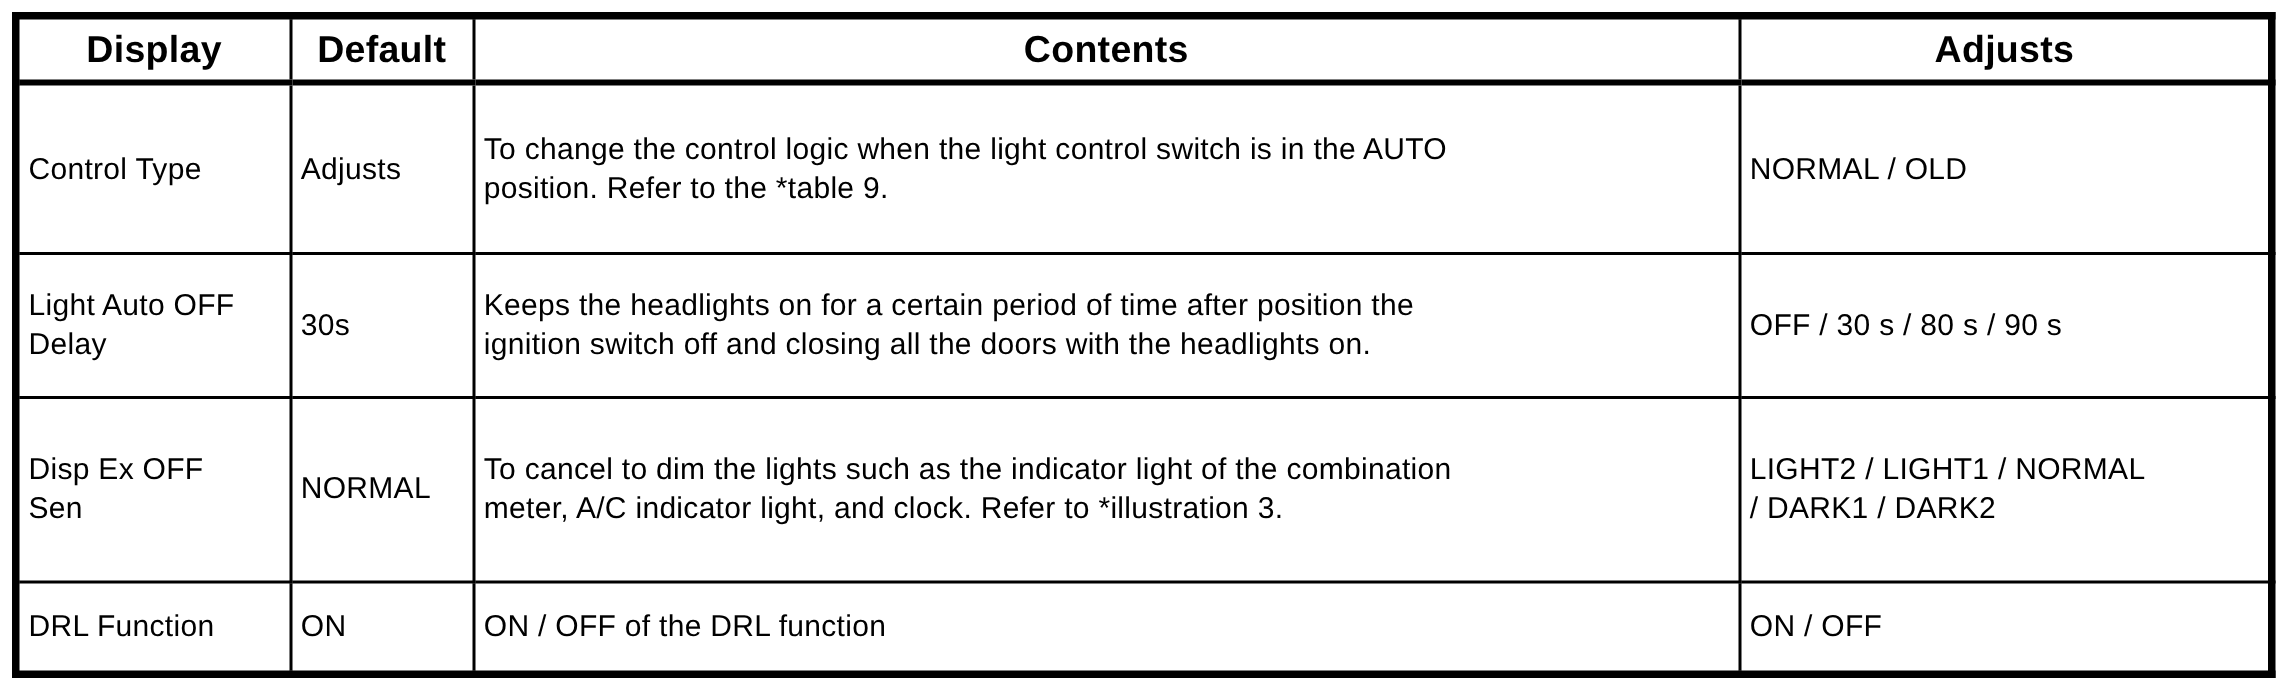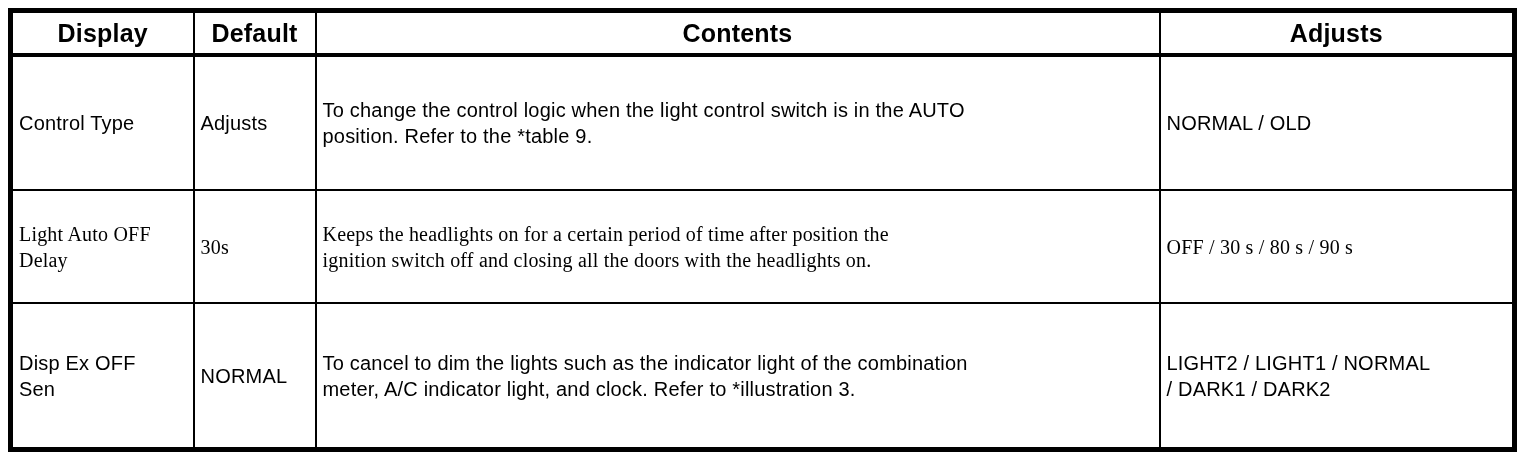--- a/index.html
+++ b/index.html
@@ -56,21 +56,21 @@
     text-align: left;
     vertical-align: middle;
     padding: 3px 6px 3px 6px;
     line-height: 1.3;
     white-space: pre-line;
     letter-spacing: 0.2px;
     overflow: hidden;
   }
   tr.r1 { height: 74px; }
   tr.r2 { height: 74px; }
-  tr.r3 { height: 62px; font-family: Liberation Serif, serif; }
+  tr.r3 { height: 62px; }
   tr.r4 { height: 72px; }
   tr.r5 { height: 80px; }
   tr.r6 { height: 40px; }
 </style>
 </head>
 <body>
 
 <div class="page">
   <table class="settings">
     <colgroup>
@@ -105,15 +105,21 @@
       </tr>
       <tr class="r5">
         <td>Disp Ex OFF
 Sen</td>
         <td>NORMAL</td>
         <td>To cancel to dim the lights such as the indicator light of the combination
 meter, A/C indicator light, and clock. Refer to *illustration 3.</td>
         <td>LIGHT2 / LIGHT1 / NORMAL
 / DARK1 / DARK2</td>
       </tr>
+      <tr class="r6">
+        <td>DRL Function</td>
+        <td>ON</td>
+        <td>ON / OFF of the DRL function</td>
+        <td>ON / OFF</td>
+      </tr>
     </tbody>
   </table>
 </div>
 
 </body></html>

